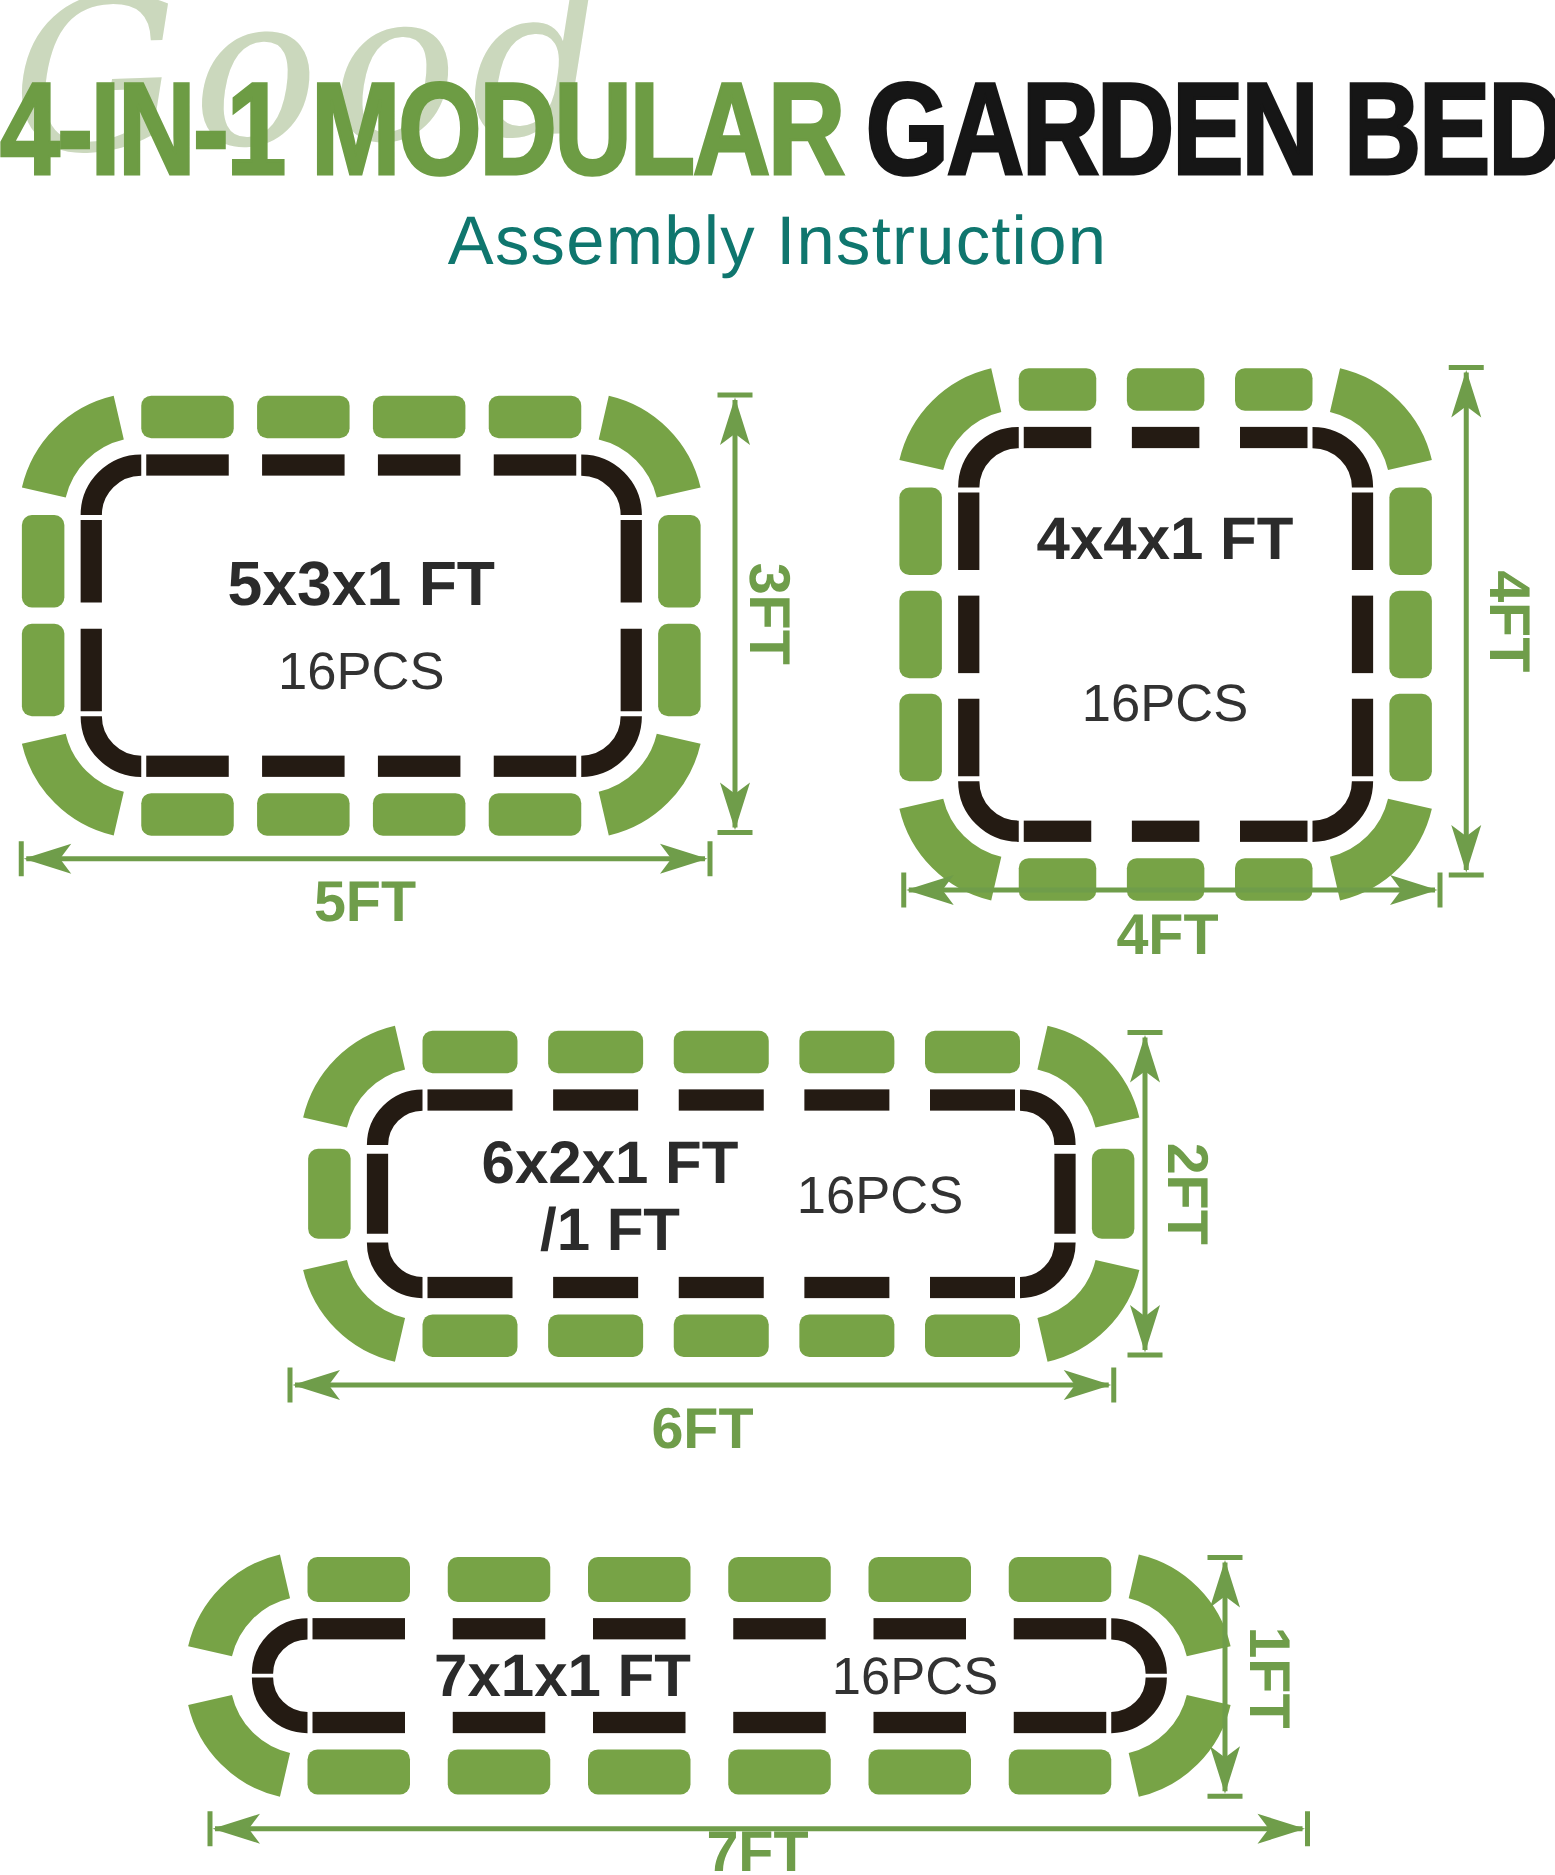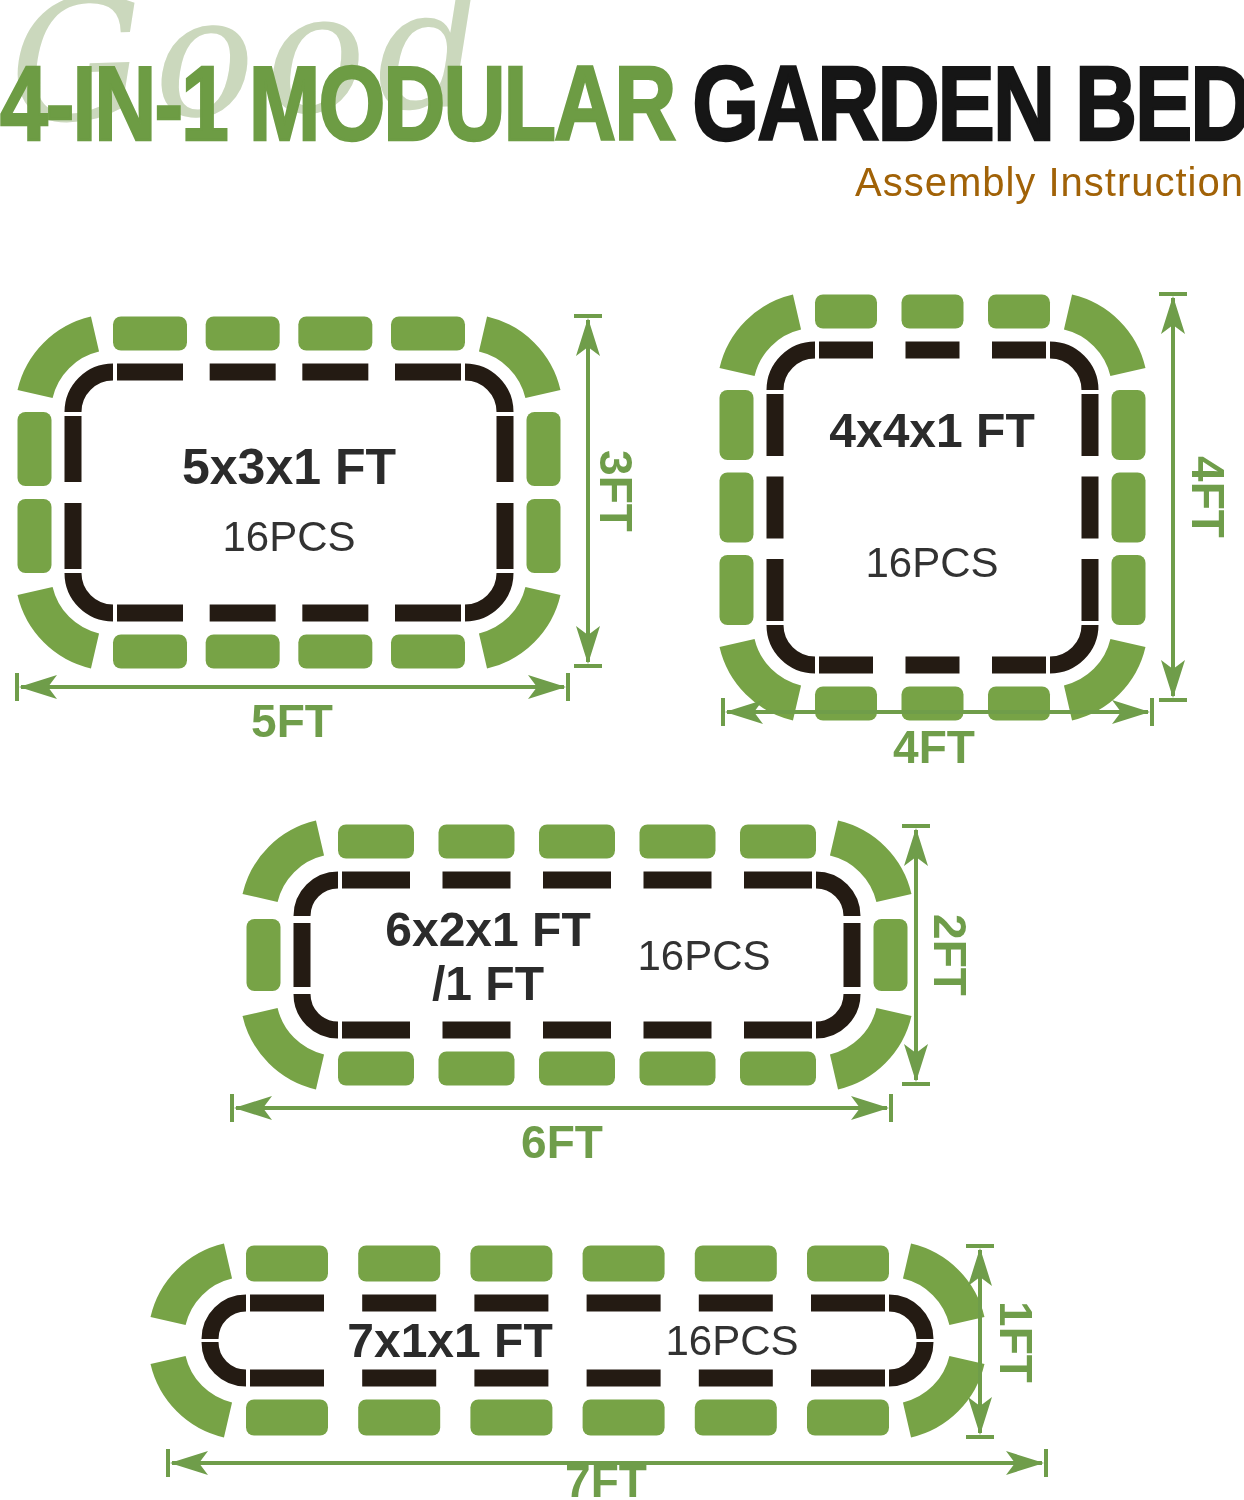--- a/index.html
+++ b/index.html
@@ -16,21 +16,21 @@
   .title{
     position:absolute;left:0;top:44px;width:100%;z-index:2;
     text-align:center;white-space:nowrap;
     font-weight:bold;font-size:86px;letter-spacing:-2px;
     transform:scaleY(1.22);transform-origin:center top;
   }
   .t-green{color:#6d9c44;-webkit-text-stroke:2px #6d9c44;}
   .t-black{color:#161616;-webkit-text-stroke:2px #161616;margin-left:18px;}
   .subtitle{
     position:absolute;left:0;top:160px;width:100%;z-index:2;
-    text-align:right;font-size:40px;color:#a16207;letter-spacing:1px;
+    text-align:center;font-size:55px;color:#0f766e;letter-spacing:1px;
   }
   svg.diagrams{position:absolute;left:0;top:0;z-index:0;}
   svg text{font-family:"Liberation Sans",sans-serif;}
   .size-lbl{font-weight:bold;}
   .dim-lbl{font-weight:bold;}
 </style>
 </head>
 <body>
 
 <div class="canvas">

